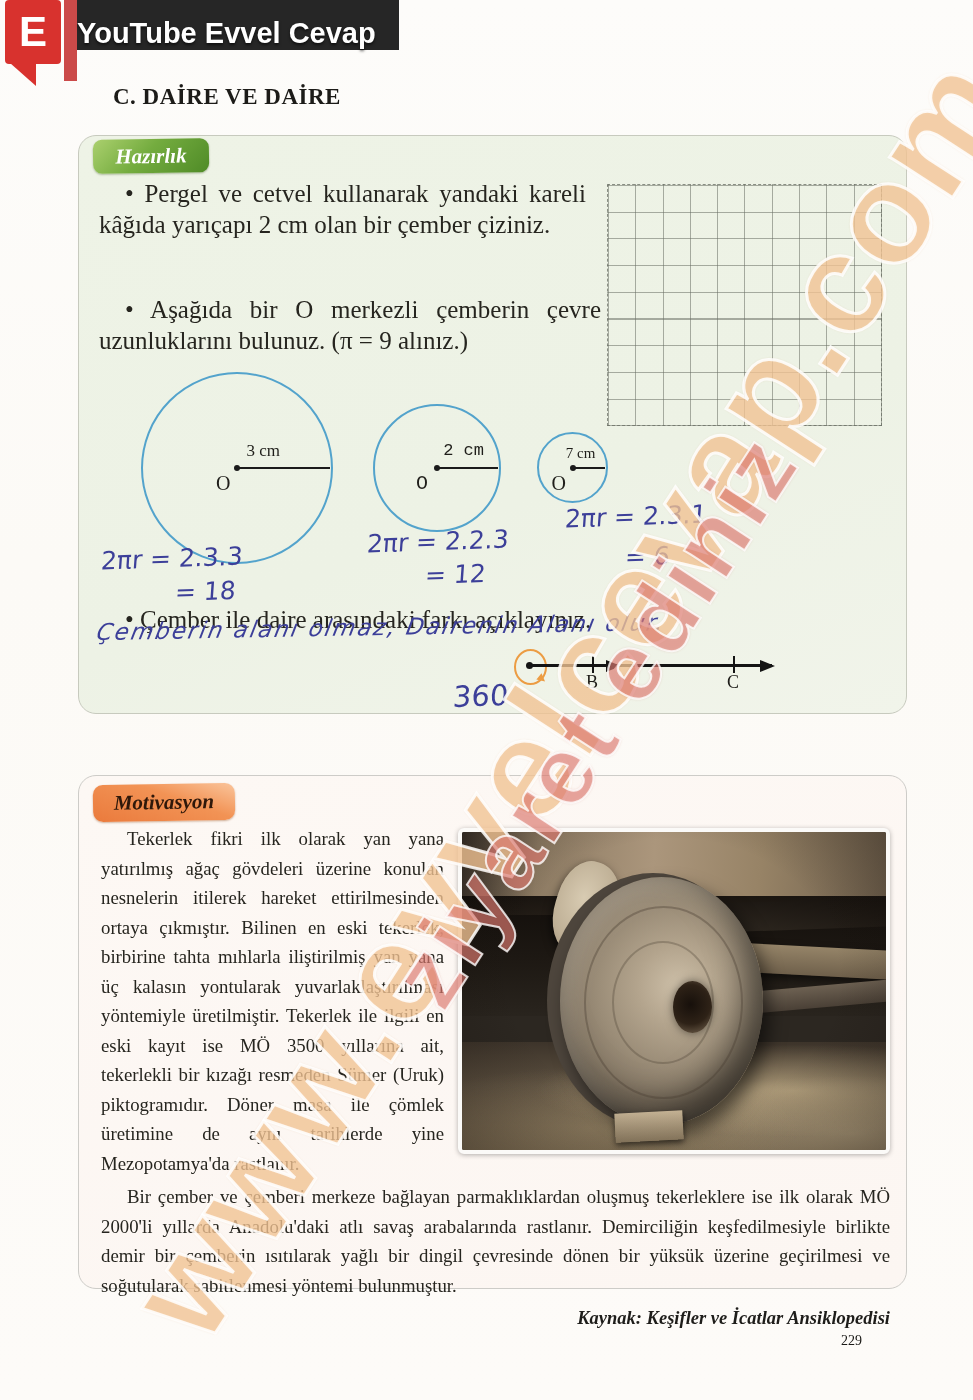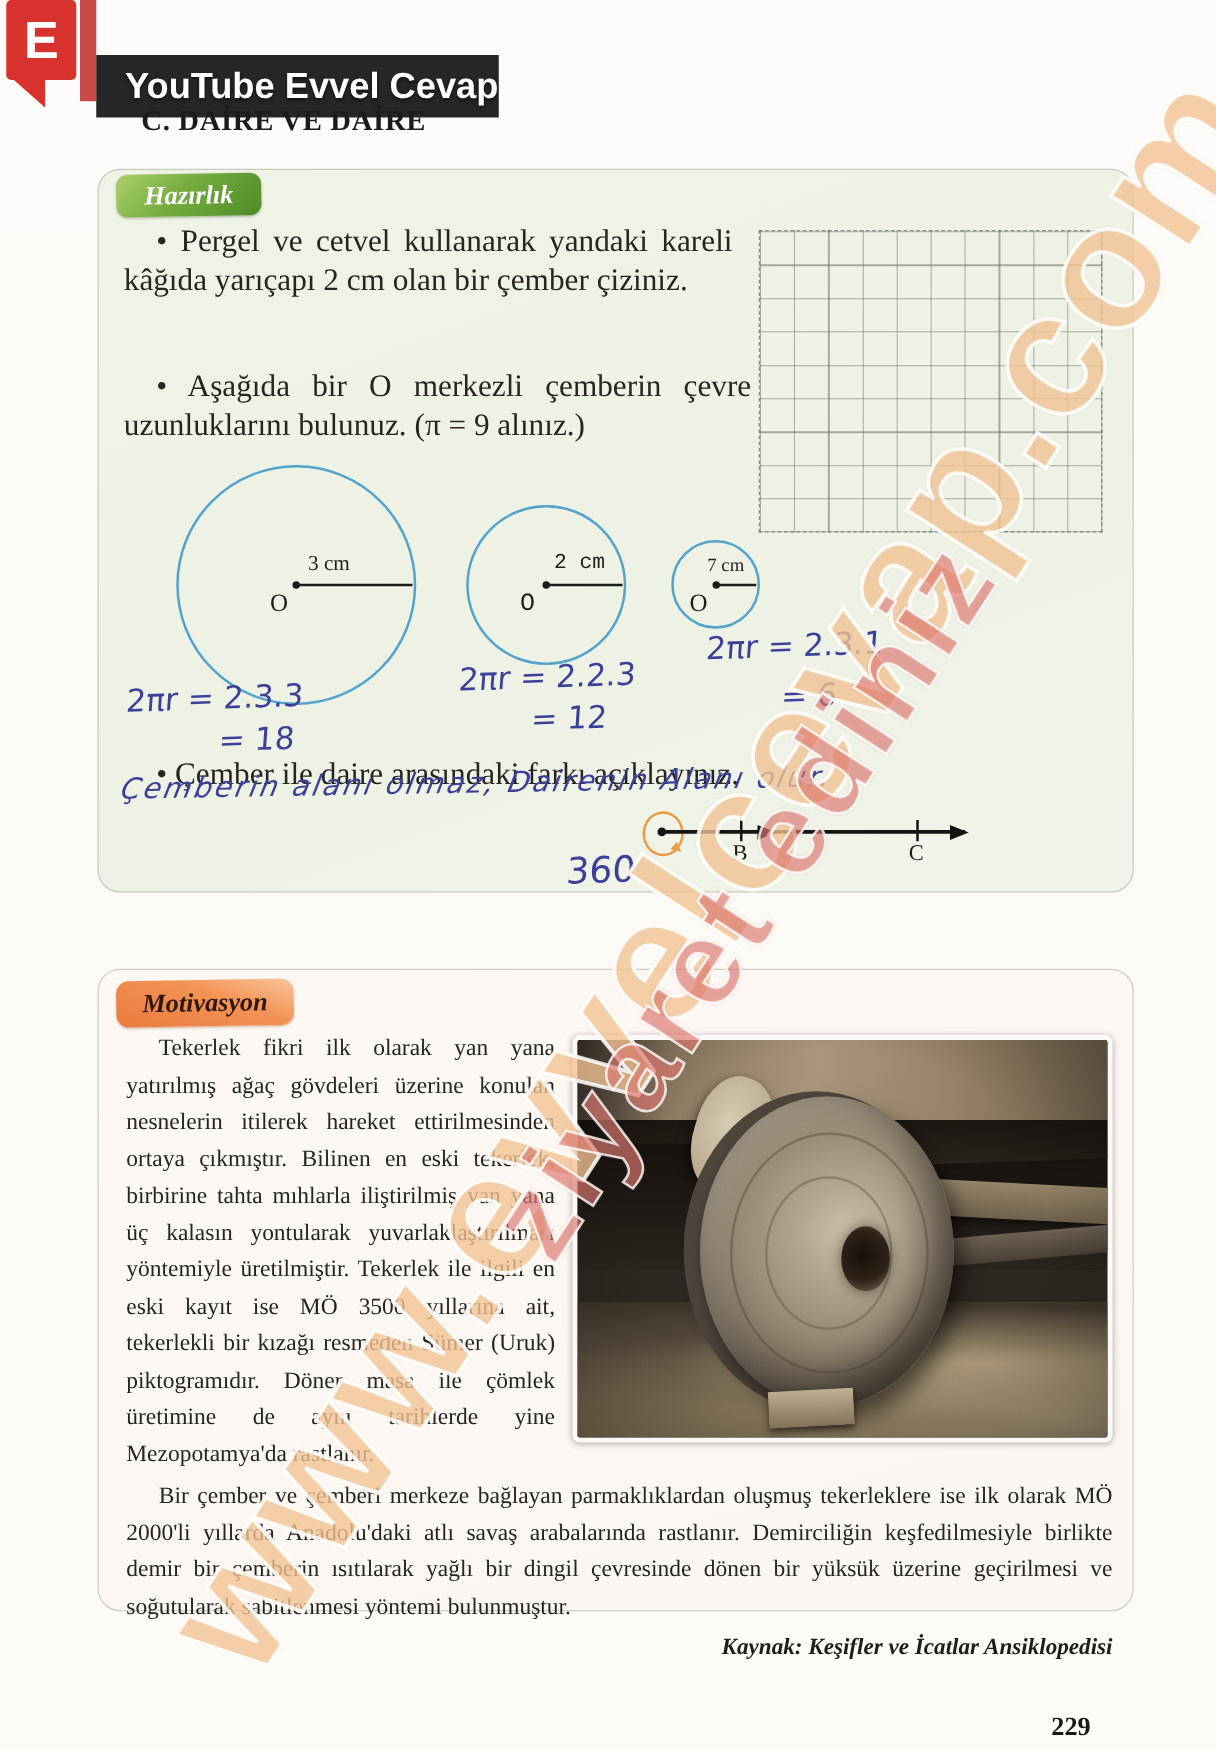--- a/index.html
+++ b/index.html
@@ -9,21 +9,21 @@
     background:linear-gradient(180deg,#fdfcfa 0%, #fcfaf6 40%, #fdfbf8 100%);
     overflow:hidden;
     font-family:"Liberation Serif", serif;
     color:#24231f;
   }
   
   .logo-box{position:absolute;left:5px;top:0;width:56px;height:64px;background:#d8322e;border-radius:4px;display:flex;align-items:center;justify-content:center;}
   .logo-box span{color:#fff;font-family:"Liberation Sans",sans-serif;font-weight:bold;font-size:42px;line-height:1;}
   .logo-tail{position:absolute;left:10px;top:63px;width:26px;height:23px;background:#d8322e;clip-path:polygon(0 0,100% 0,100% 100%);}
   .red-strip{position:absolute;left:64px;top:0;width:13px;height:81px;background:#cb4a49;}
-  .bar-black{position:absolute;left:77px;top:0;width:322px;height:50px;background:#262626;display:flex;align-items:center;padding-left:23px;box-sizing:border-box;margin-top:44px;}
+  .bar-black{position:absolute;left:77px;top:0;width:322px;height:50px;background:#262626;display:flex;align-items:flex-end;padding-left:0;box-sizing:border-box;}
   .bar-black span{color:#fff;font-family:"Liberation Sans",sans-serif;font-weight:bold;font-size:29px;text-shadow:0 2px 3px rgba(0,0,0,.6);white-space:nowrap;}
   .bar-gray{position:absolute;left:77px;top:50px;width:218px;height:33px;background:#5b5b5b;display:flex;align-items:center;padding-left:9px;box-sizing:border-box;}
   .bar-gray span{color:#fff;font-family:"Liberation Sans",sans-serif;font-weight:bold;font-size:21px;text-shadow:-1px -1px 0 #111,1px -1px 0 #111,-1px 1px 0 #111,1px 1px 0 #111;white-space:nowrap;}
   .page-title{position:absolute;left:113px;top:84px;font-size:23px;font-weight:bold;letter-spacing:.5px;color:#1c1b18;}
 
   
   .card1{position:absolute;left:78px;top:135px;width:827px;height:577px;background:linear-gradient(160deg,#eef3e6 0%,#edf2e5 60%,#f1f4ea 100%);border:1px solid #c7cabe;border-radius:18px;}
   .badge-green{position:absolute;left:14px;top:3px;width:116px;height:34px;border-radius:9px;background:linear-gradient(135deg,#abd06e 0%,#74ac3f 45%,#4f8b27 100%);display:flex;align-items:center;justify-content:center;transform:rotate(-1deg);box-shadow:0 1px 2px rgba(60,90,30,.4);}
   .badge-green span{color:#fff;font-style:italic;font-weight:bold;font-size:21px;}
   .bullet{position:absolute;font-size:25px;line-height:31px;text-align:justify;text-indent:26px;color:#26251f;}
@@ -93,21 +93,21 @@
   .ph-wheel{position:absolute;left:23%;top:14%;width:48%;height:78%;border-radius:50%;
     background:radial-gradient(circle at 58% 44%, #cdbfa8 0%, #b3a48d 22%, #9a8c77 45%, #817462 65%, #5f554828 78%, #554c40 100%),
                radial-gradient(circle at 50% 50%, #b6a890 0%, #8f8270 60%, #544b40 100%);
     box-shadow:inset -14px -18px 34px rgba(0,0,0,.55), inset 10px 12px 22px rgba(255,250,235,.22), 6px 10px 18px rgba(0,0,0,.55);}
   .ph-ring{position:absolute;left:12%;top:12%;width:76%;height:76%;border-radius:50%;border:2px solid rgba(70,58,45,.35);}
   .ph-ring2{position:absolute;left:26%;top:26%;width:48%;height:48%;border-radius:50%;border:2px solid rgba(70,58,45,.3);}
   .ph-hub{position:absolute;left:56%;top:42%;width:19%;height:21%;border-radius:50%;background:radial-gradient(circle at 45% 45%, #17100b 0%, #2e2217 55%, #6a5a47 90%);box-shadow:0 0 10px rgba(0,0,0,.5);}
   .ph-chock{position:absolute;left:36%;top:88%;width:16%;height:9%;background:linear-gradient(180deg,#c3b193,#8f7e63);transform:rotate(-3deg);box-shadow:0 3px 6px rgba(0,0,0,.6);}
   .ph-vign{position:absolute;left:0;top:0;width:100%;height:100%;background:radial-gradient(ellipse at 50% 45%, transparent 55%, rgba(20,14,10,.35) 100%);}
 
-  .page-num{position:absolute;left:841px;top:1369px;font-weight:bold;font-size:21px;color:#1a1916;}
+  .page-num{position:absolute;left:841px;top:1333px;font-weight:normal;font-size:14px;color:#1a1916;}
 
   
   .wm{position:absolute;pointer-events:none;white-space:nowrap;font-family:"Liberation Sans",sans-serif;font-weight:bold;text-align:center;z-index:60;}
   .wm-orange{left:-180px;top:615px;width:1500px;font-size:142px;letter-spacing:2px;transform:rotate(-57deg);
     color:rgba(248,207,162,.62);-webkit-text-stroke:3px rgba(255,255,255,.85);text-shadow:0 0 3px rgba(213,150,94,.45);}
   .wm-red{left:120px;top:665px;width:950px;font-size:96px;letter-spacing:4px;transform:rotate(-57deg);
     color:rgba(230,132,122,.5);-webkit-text-stroke:2px rgba(255,255,255,.8);text-shadow:0 0 3px rgba(190,90,80,.35);}
 </style>
 </head>
 <body>

